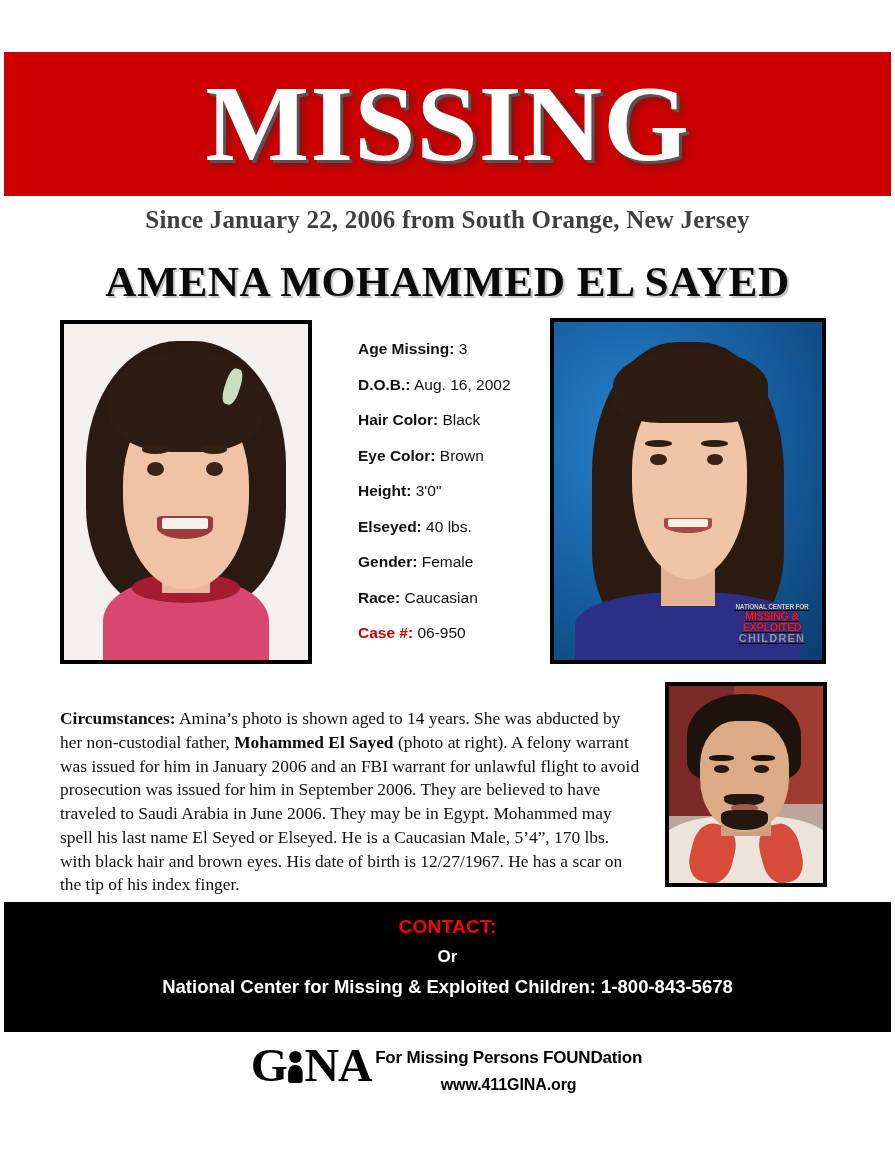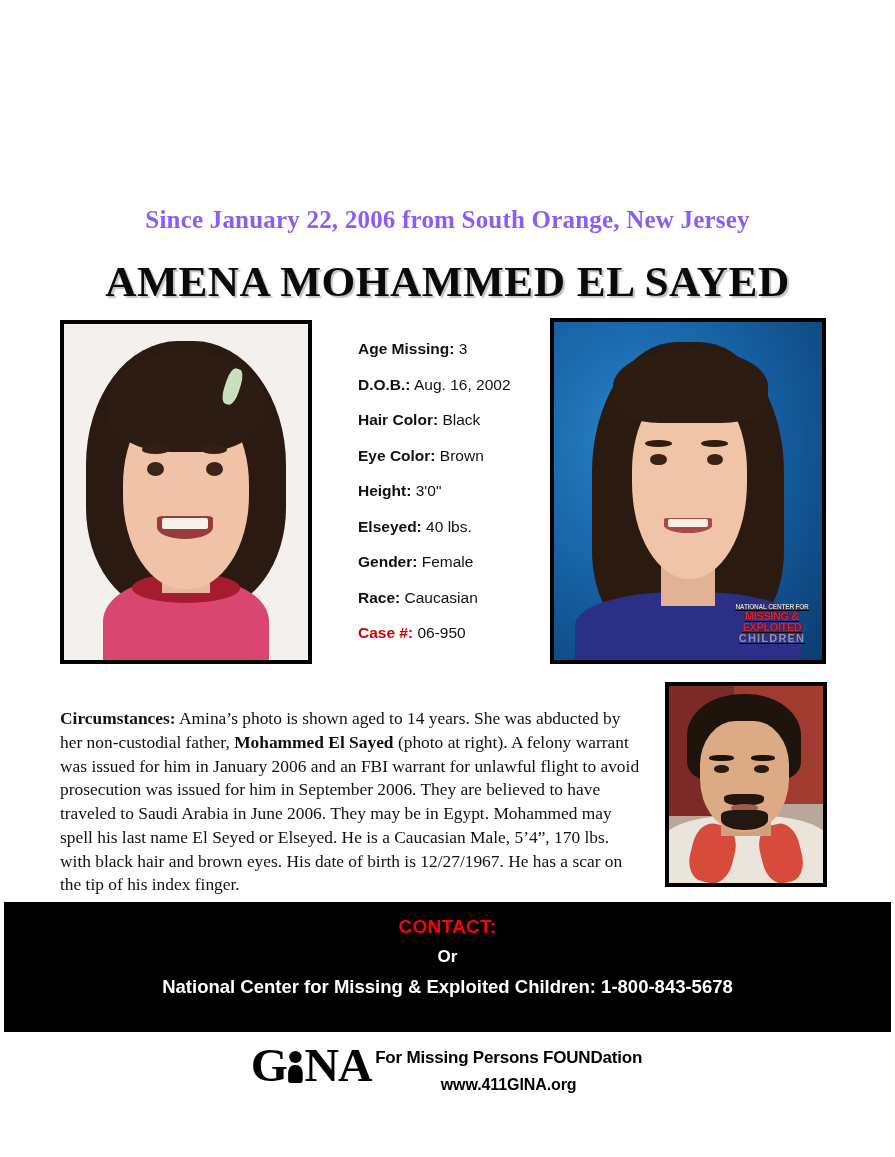--- a/index.html
+++ b/index.html
@@ -47,21 +47,21 @@
   
   .since-line {
     position: absolute;
     left: 0;
     top: 206px;
     width: 895px;
     text-align: center;
     font-family: "Liberation Serif", "DejaVu Serif", serif;
     font-weight: bold;
     font-size: 25px;
-    color: #8b5cf6;
+    color: #404040;
     letter-spacing: 0.2px;
   }
 
   
   .person-name {
     position: absolute;
     left: 0;
     top: 258px;
     width: 895px;
     text-align: center;
@@ -410,20 +410,23 @@
     font-weight: bold;
     color: #000000;
     letter-spacing: -0.1px;
   }
 </style>
 </head>
 <body>
 
 <div id="poster">
 
+  <div class="missing-banner">
+    <div class="missing-text">MISSING</div>
+  </div>
 
   <div class="since-line">Since January 22, 2006 from South Orange, New Jersey</div>
 
   <div class="person-name">AMENA MOHAMMED EL SAYED</div>
 
   <div class="photo-frame" id="photo-child">
     <div class="photo-inner">
       <div class="fig c-hair-back"></div>
       <div class="fig c-body"></div>
       <div class="fig c-collar"></div>

